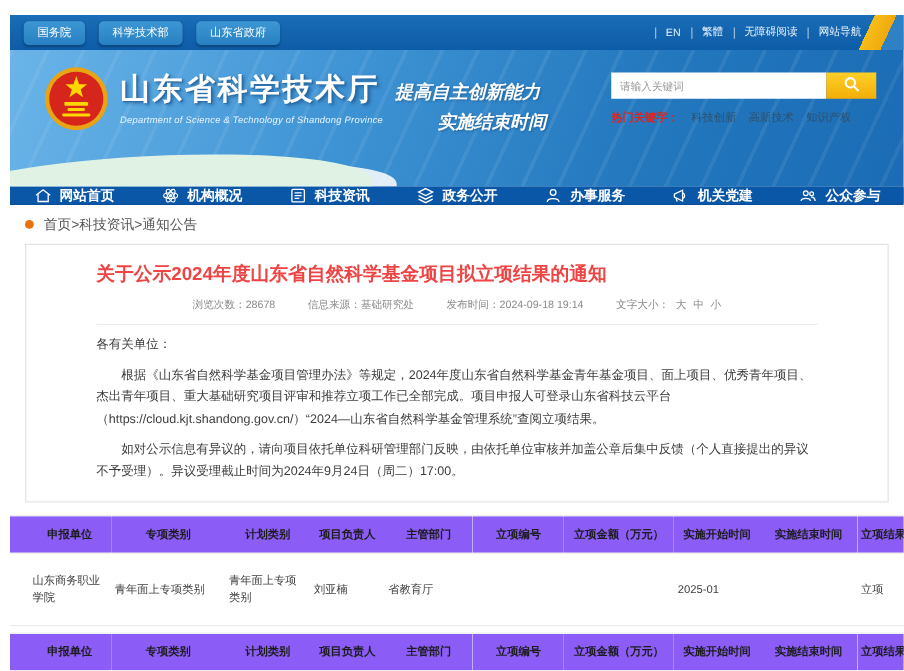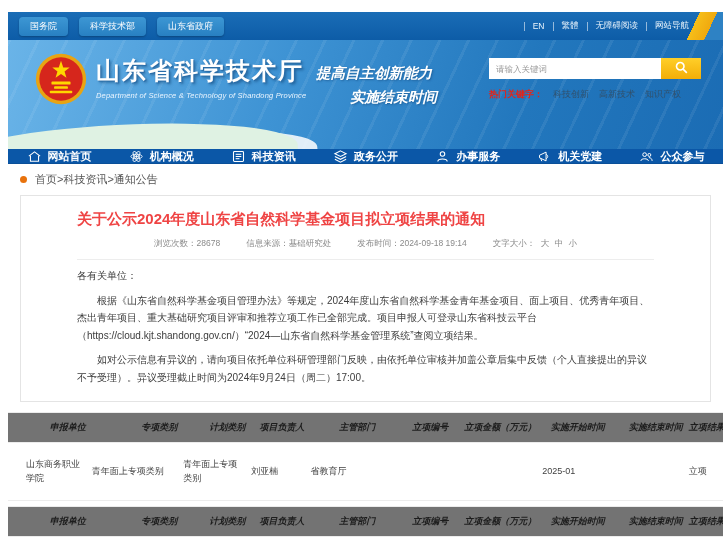--- a/index.html
+++ b/index.html
@@ -48,21 +48,21 @@
   .article-box{margin:2px 12px 0 12px;border:1px solid #e4e4e4;padding:8px 56px 8px 56px;}
   .a-title{font-size:15px;font-weight:bold;color:#ef4444;margin:6px 0 9px;}
   .a-meta{display:flex;justify-content:center;gap:26px;font-size:8.5px;color:#8a8a8a;padding-bottom:9px;border-bottom:1px solid #ededed;white-space:nowrap;}
   .a-meta .fs a{color:#8a8a8a;text-decoration:none;margin-left:3px;cursor:pointer;}
   .a-body p{font-size:10px;color:#3c3c3c;line-height:1.75;margin:7px 0;}
   .a-body p.indent{text-indent:2em;}
 
   
   .tables-wrap{margin-top:10px;}
   table.results{width:100%;border-collapse:collapse;table-layout:fixed;font-size:9px;}
-  table.results th{font-weight:bold;color:#1c1c1c;text-align:right;padding:8px 3px;background:#737373;border-top:1px solid #ececec;border-bottom:1px solid #ececec;white-space:nowrap;overflow:hidden;font-style:italic;}
+  table.results th{font-weight:bold;color:#1c1c1c;text-align:center;padding:8px 3px;background:#8b5cf6;border-top:1px solid #ececec;border-bottom:1px solid #ececec;white-space:nowrap;overflow:hidden;}
   table.results td{color:#3f3f3f;padding:15px 3px;border-bottom:1px solid #ececec;vertical-align:middle;word-break:break-all;line-height:1.5;}
   table.results .c1{padding-left:18px;}
   table.results + table.results{margin-top:5px;}
 </style>
 </head>
 <body>
 
 <div class="page">
 <div class="container">
 

